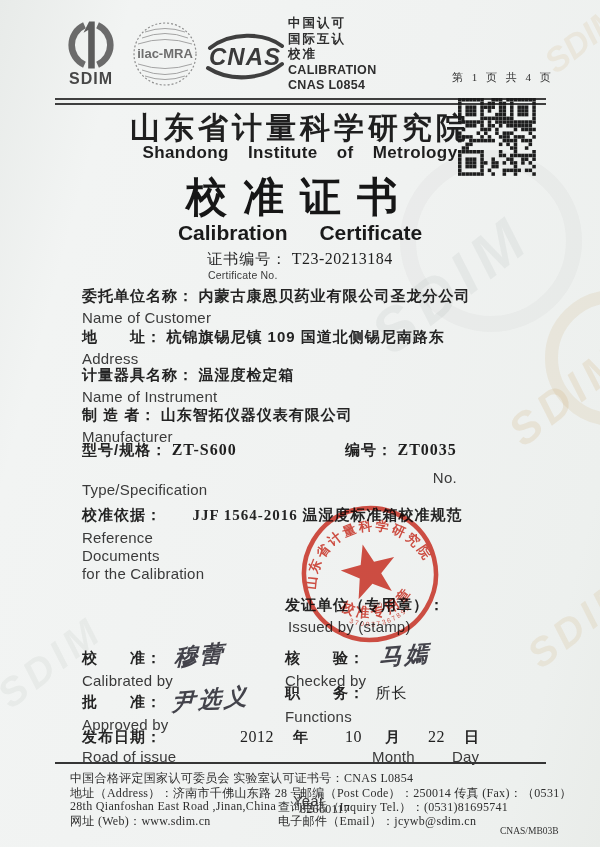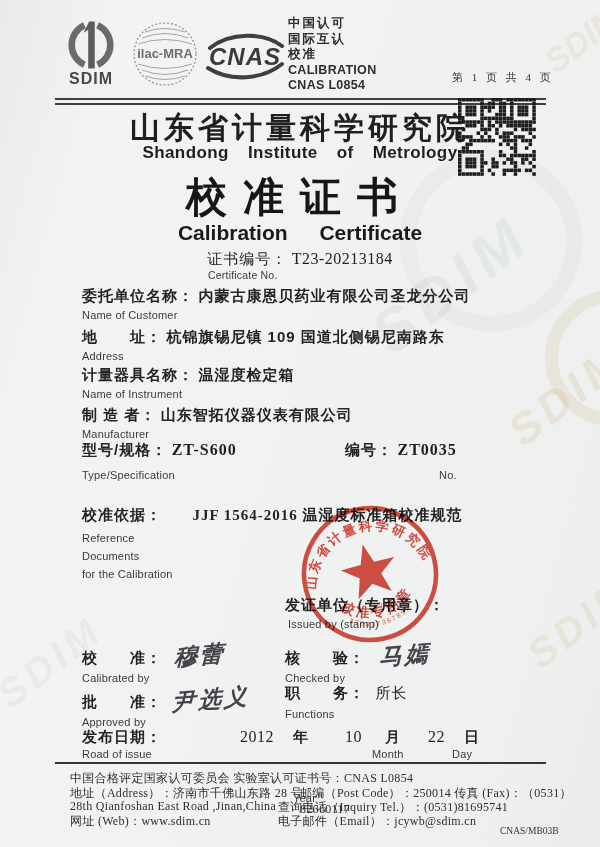--- a/index.html
+++ b/index.html
@@ -3,21 +3,21 @@
 <meta charset="utf-8">
 <style>
   html,body{margin:0;padding:0;background:#d8dad9;}
   .page{position:relative;width:600px;height:847px;margin:0 auto;overflow:hidden;
         background:linear-gradient(105deg,#e8ebe9 0%,#f2f4f3 16%,#f0f2f1 55%,#edf0ee 88%,#e9ece9 100%);
         font-family:"Liberation Sans",sans-serif;color:#2b2b2b;}
   .abs{position:absolute;}
   .serif{font-family:"Liberation Serif",serif;}
   .cnlabel{font-size:15px;font-weight:bold;letter-spacing:1px;color:#242424;}
   .cnval{font-size:15px;font-weight:bold;letter-spacing:1px;color:#242424;}
-  .sub{font-size:11px;color:#3a3a3a;letter-spacing:.2px;}
+  .sub{font-size:15px;color:#3a3a3a;letter-spacing:.2px;}
   .rule-double{border-top:2px solid #3f3f3f;border-bottom:2px solid #3f3f3f;height:3px;}
   .rule-single{border-top:2px solid #353535;height:0;}
   .title-cn{font-family:"Liberation Serif",serif;font-size:30px;font-weight:bold;letter-spacing:4px;color:#1f1f1f;text-align:center;}
   .title-en{font-size:17px;font-weight:bold;word-spacing:14px;letter-spacing:.4px;color:#1e1e1e;text-align:center;}
   .cert-cn{font-family:"Liberation Serif",serif;font-size:41px;font-weight:900;letter-spacing:16px;color:#161616;text-align:center;}
   .cert-en{font-size:21px;font-weight:bold;word-spacing:26px;color:#1a1a1a;text-align:center;}
   .mono-id{font-family:"Liberation Serif",serif;font-size:16px;letter-spacing:.5px;color:#1f1f1f;}
   .sig{display:inline-block;font-family:"DejaVu Serif",serif;font-style:italic;font-weight:bold;
        font-size:23px;color:#43434b;transform:rotate(-5deg) skewX(-6deg);letter-spacing:3px;}
   .seal{mix-blend-mode:multiply;opacity:.88;}
@@ -362,21 +362,21 @@
 
   <div class="abs" style="left:82px;top:406px;">
     <span class="cnlabel">制 造 者：</span>
     <span class="cnval">山东智拓仪器仪表有限公司</span>
     <div class="sub" style="margin-top:3px;">Manufacturer</div>
   </div>
 
   <div class="abs" style="left:82px;top:441px;">
     <span class="cnlabel">型号/规格：</span>
     <span class="mono-id" style="font-weight:bold;letter-spacing:1px;">ZT-S600</span>
-    <div class="sub" style="margin-top:9px;">Type/Specification</div>
+    <div class="sub" style="margin-top:21px;">Type/Specification</div>
   </div>
 
   <div class="abs" style="left:345px;top:441px;text-align:right;">
     <span class="cnlabel">编号：</span>
     <span class="mono-id" style="font-weight:bold;letter-spacing:1px;">ZT0035</span>
     <div class="sub" style="margin-top:9px;">No.</div>
   </div>
 
   <div class="abs" style="left:82px;top:506px;">
     <span class="cnlabel">校准依据：</span>

